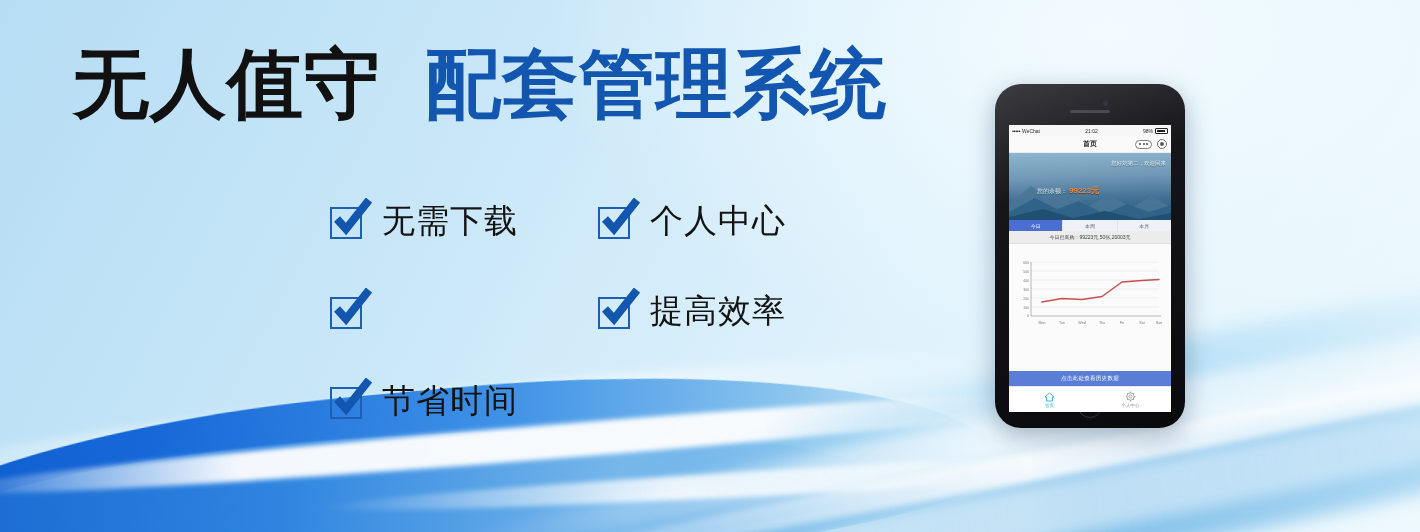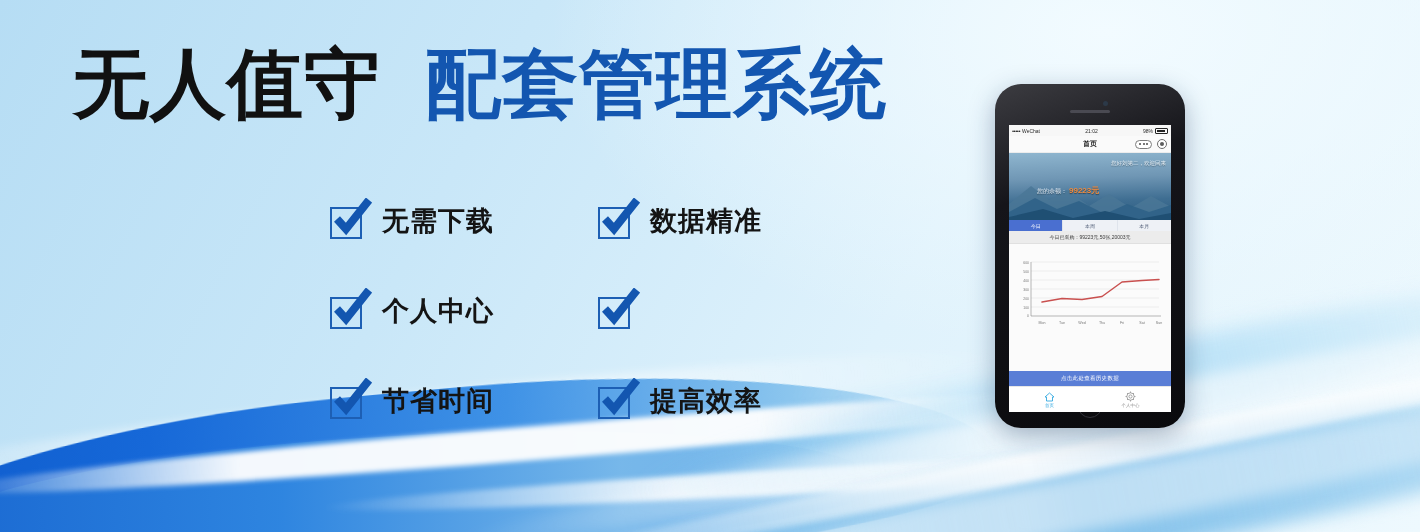--- a/index.html
+++ b/index.html
@@ -106,21 +106,21 @@
     align-items:center;
   }
   .feature { display:flex; align-items:center; gap:14px; }
   .cb { position:relative; width:38px; height:36px; flex:0 0 38px; }
   .cb .box {
     position:absolute; left:0; top:4px; width:32px; height:32px;
     border:2px solid #1d5fb4; background:transparent;
   }
   .cb svg { position:absolute; left:2px; top:-5px; }
   .feature .txt {
-    font-size:27px; font-weight:bold; color:#141414;
+    font-size:33px; font-weight:normal; color:#141414;
     letter-spacing:1px; white-space:nowrap;
   }
 
   
   #phone {
     position:absolute; left:995px; top:84px;
     width:190px; height:344px;
     background:linear-gradient(160deg,#3c3c41 0%,#15151a 30%,#0a0a0d 100%);
     border-radius:26px;
     box-shadow:0 8px 26px rgba(20,50,90,.35);
@@ -265,67 +265,58 @@
     <div class="feature">
       <span class="cb">
         <span class="box"></span>
         <svg width="40" height="40" viewBox="0 0 40 40">
             <path d="M5 21 L14 31 L37 2" stroke="#1356b0" stroke-width="8" fill="none" stroke-linecap="butt" stroke-linejoin="miter"></path>
           </svg>
       </span>
       <span class="txt">无需下载</span>
     </div>
 
+
     <div class="feature">
       <span class="cb">
         <span class="box"></span>
         <svg width="40" height="40" viewBox="0 0 40 40">
             <path d="M5 21 L14 31 L37 2" stroke="#1356b0" stroke-width="8" fill="none" stroke-linecap="butt" stroke-linejoin="miter"></path>
           </svg>
       </span>
-      <span class="txt">数据精准</span>
+      <span class="txt">个人中心</span>
     </div>
 
     <div class="feature">
       <span class="cb">
         <span class="box"></span>
         <svg width="40" height="40" viewBox="0 0 40 40">
             <path d="M5 21 L14 31 L37 2" stroke="#1356b0" stroke-width="8" fill="none" stroke-linecap="butt" stroke-linejoin="miter"></path>
           </svg>
       </span>
-      <span class="txt">个人中心</span>
     </div>
 
     <div class="feature">
       <span class="cb">
         <span class="box"></span>
         <svg width="40" height="40" viewBox="0 0 40 40">
             <path d="M5 21 L14 31 L37 2" stroke="#1356b0" stroke-width="8" fill="none" stroke-linecap="butt" stroke-linejoin="miter"></path>
           </svg>
       </span>
+      <span class="txt">提高效率</span>
     </div>
 
     <div class="feature">
       <span class="cb">
         <span class="box"></span>
         <svg width="40" height="40" viewBox="0 0 40 40">
             <path d="M5 21 L14 31 L37 2" stroke="#1356b0" stroke-width="8" fill="none" stroke-linecap="butt" stroke-linejoin="miter"></path>
           </svg>
       </span>
       <span class="txt">节省时间</span>
-    </div>
-
-    <div class="feature">
-      <span class="cb">
-        <span class="box"></span>
-        <svg width="40" height="40" viewBox="0 0 40 40">
-            <path d="M5 21 L14 31 L37 2" stroke="#1356b0" stroke-width="8" fill="none" stroke-linecap="butt" stroke-linejoin="miter"></path>
-          </svg>
-      </span>
-      <span class="txt">提高效率</span>
     </div>
   </div>
 
   <div id="phone">
     <span class="ph-speaker"></span>
     <span class="ph-cam"></span>
     <span class="ph-home"></span>
 
     <div id="screen">
 

